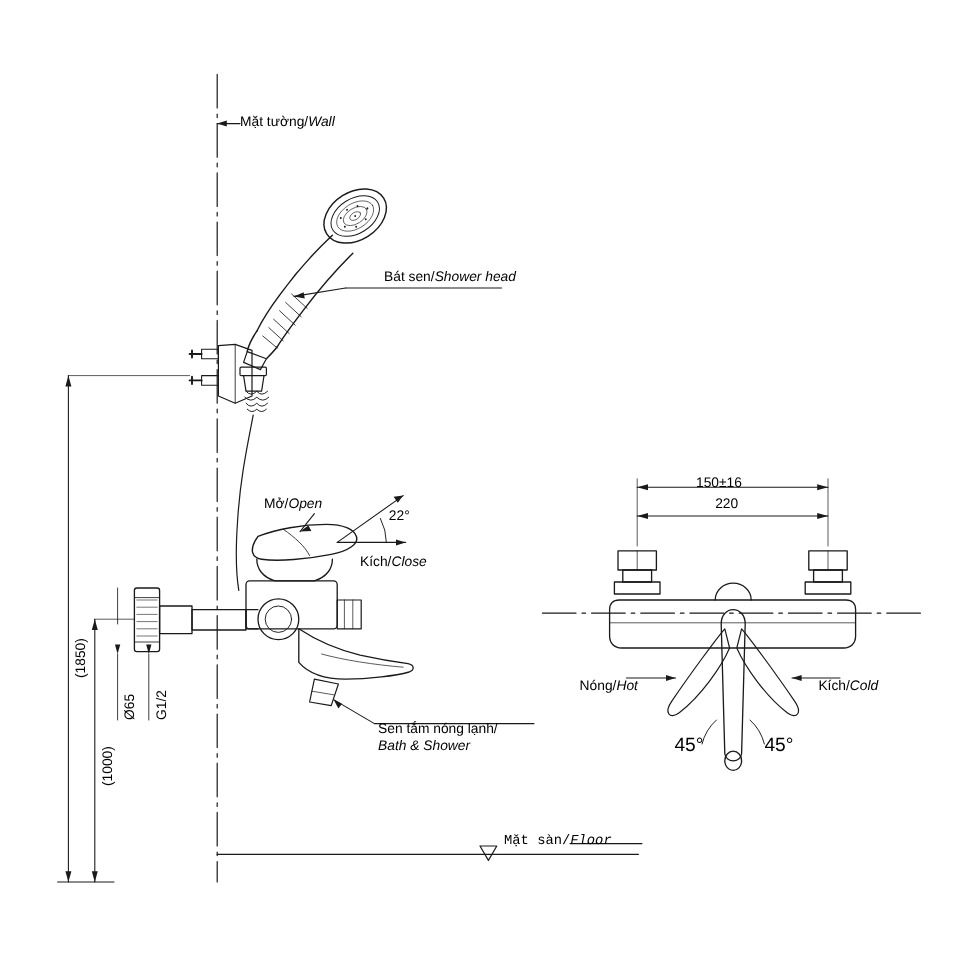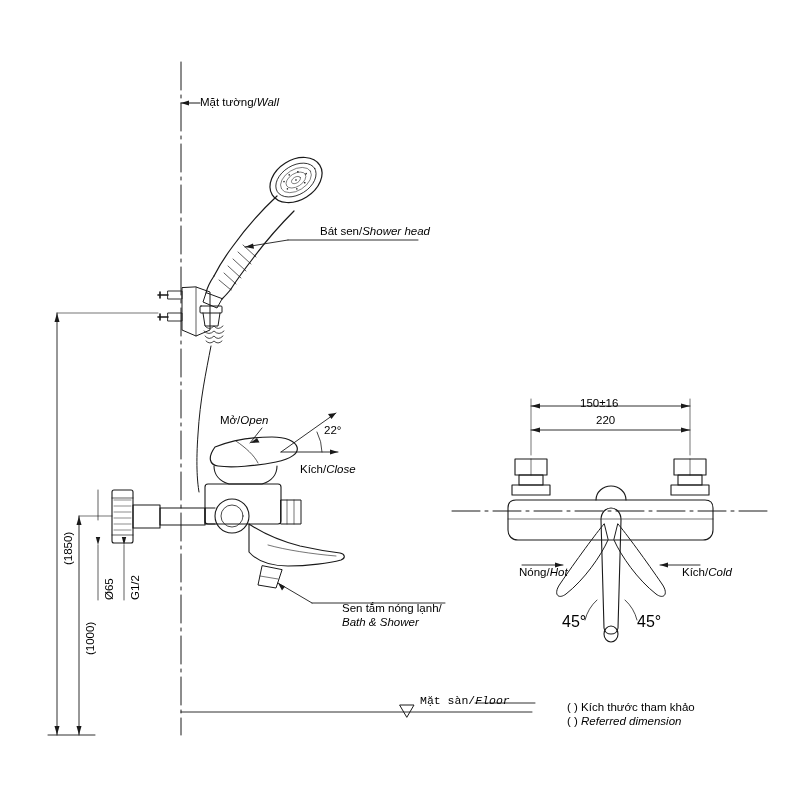--- a/index.html
+++ b/index.html
@@ -33,21 +33,21 @@
     line-height: 1.25;
     white-space: nowrap;
     color: #000;
   }
   .lbl .it { font-style: italic; }
   .lbl.small { font-size: 16px; }
   .lbl.vert {
     transform-origin: 0 0;
     transform: rotate(-90deg);
   }
-  .note-line { display: block; margin-left: 27px; }
+  .note-line { display: block; }
 </style>
 </head>
 <body>
 
 <div id="stage">
 
   <svg class="drawing" viewBox="0 0 800 800">
     <g fill="none" stroke="#1a1a1a" stroke-width="1" stroke-linecap="round" stroke-linejoin="round">
 
       <line x1="181" y1="62" x2="181" y2="735" stroke="#1a1a1a" stroke-width="1" stroke-dasharray="28,5,3,5"></line>
@@ -292,24 +292,20 @@
   <div class="lbl" style="left:420px; top:694px;font-family:Liberation Mono, monospace;"><span>Mặt sàn/</span><span class="it">Floor</span></div>
 
   <div class="lbl vert" style="left:61px; top:565px;"><span>(1850)</span></div>
   <div class="lbl vert" style="left:83px; top:655px;"><span>(1000)</span></div>
   <div class="lbl vert" style="left:102px; top:600px;"><span>Ø65</span></div>
   <div class="lbl vert" style="left:128px; top:600px;"><span>G1/2</span></div>
 
   <div class="lbl" style="left:580px; top:396px;"><span>150±16</span></div>
   <div class="lbl" style="left:596px; top:413px;"><span>220</span></div>
 
-  <div class="lbl" style="left:483px; top:565px;margin-left:36px;"><span>Nóng/</span><span class="it">Hot</span></div>
+  <div class="lbl" style="left:483px; top:565px;"><span>Nóng/</span><span class="it">Hot</span></div>
   <div class="lbl" style="left:682px; top:565px;"><span>Kích/</span><span class="it">Cold</span></div>
 
   <div class="lbl small" style="left:562px; top:612px;"><span>45°</span></div>
   <div class="lbl small" style="left:637px; top:612px;"><span>45°</span></div>
 
-  <div class="lbl" style="left:540px; top:700px;">
-    <span class="note-line">(        ) Kích thước tham khảo</span>
-    <span class="note-line"><span>(        ) </span><span class="it">Referred dimension</span></span>
-  </div>
 
 </div>
 
 </body></html>

